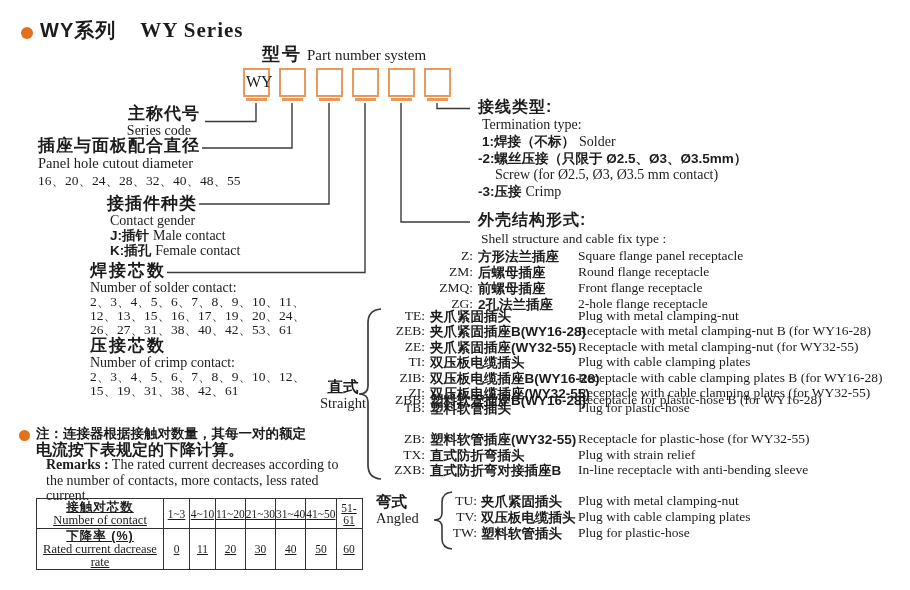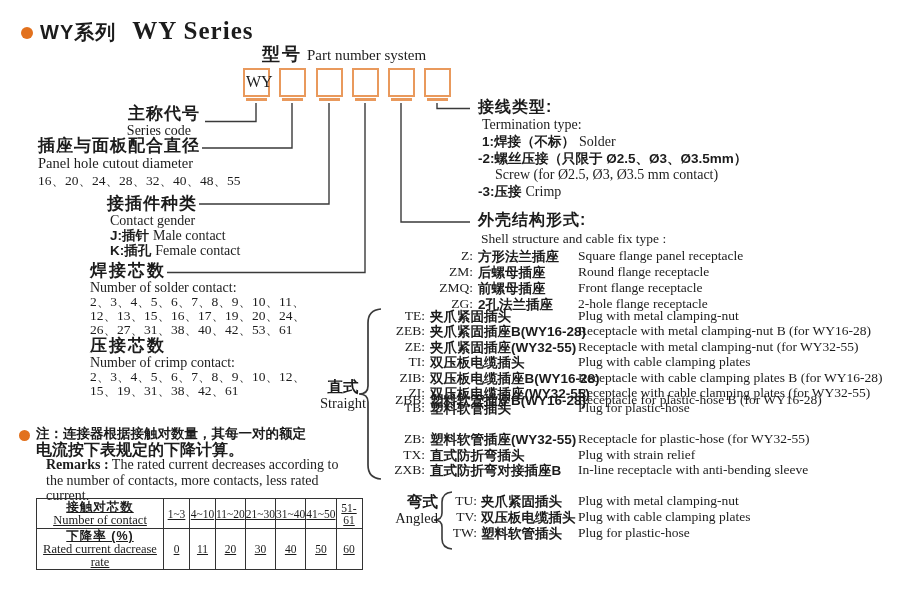--- a/index.html
+++ b/index.html
@@ -11,21 +11,21 @@
   html,body{margin:0;padding:0;background:#fff;}
   .page{position:relative;width:910px;height:590px;background:#fff;overflow:hidden;
         color:var(--text_black);}
   .zh{font-family:"Liberation Sans","DejaVu Sans",sans-serif;font-weight:bold;}
   .en{font-family:"Liberation Serif","DejaVu Serif",serif;font-weight:normal;}
   .abs{position:absolute;}
   svg.lines{position:absolute;left:0;top:0;width:910px;height:590px;}
   
   .bullet{position:absolute;width:12px;height:12px;border-radius:50%;background:var(--accent_orange);}
   .title-zh{font-size:20px;letter-spacing:1px;}
-  .title-en{font-family:"Liberation Serif",serif;font-weight:bold;font-size:25px;margin-left:16px;letter-spacing:1px;}
+  .title-en{font-family:"Liberation Serif",serif;font-weight:bold;font-size:21px;margin-left:24px;letter-spacing:1px;}
   
   .pn-zh{font-size:18px;letter-spacing:2px;}
   .pn-en{font-family:"Liberation Serif",serif;font-size:15px;margin-left:5px;}
   
   .pnbox{position:absolute;top:68px;width:27px;height:29px;border:2px solid var(--box_orange);
          box-sizing:border-box;background:#fff;}
   .pnbox::after{content:"";position:absolute;left:1px;right:1px;bottom:-6px;height:3px;background:var(--box_orange);}
   .pnbox .wy{font-family:"Liberation Serif",serif;font-size:16px;position:absolute;left:1px;top:3px;}
   
   .lbl-zh{font-size:17px;letter-spacing:1px;line-height:19px;}
@@ -222,21 +222,21 @@
     <span class="code scode">TX:</span>
     <span class="rzh zh">直式防折弯插头</span>
     <span class="ren">Plug with strain relief</span>
   </div>
   <div class="rrow" style="top:462px;">
     <span class="code scode">ZXB:</span>
     <span class="rzh zh">直式防折弯对接插座B</span>
     <span class="ren">In-line receptacle with anti-bending sleeve</span>
   </div>
 
-  <div class="abs" style="left:376px;top:493px;width:62px;text-align:right;">
+  <div class="abs" style="left:376px;top:493px;width:62px;text-align:left;">
     <div class="zh" style="font-size:15.5px;line-height:17px;">弯式</div>
     <div class="en" style="font-size:14.5px;line-height:16px;">Angled</div>
   </div>
 
   <div class="rrow" style="top:493px;">
     <span class="code acode">TU:</span>
     <span class="rzh azh zh">夹爪紧固插头</span>
     <span class="ren">Plug with metal clamping-nut</span>
   </div>
   <div class="rrow" style="top:509px;">

